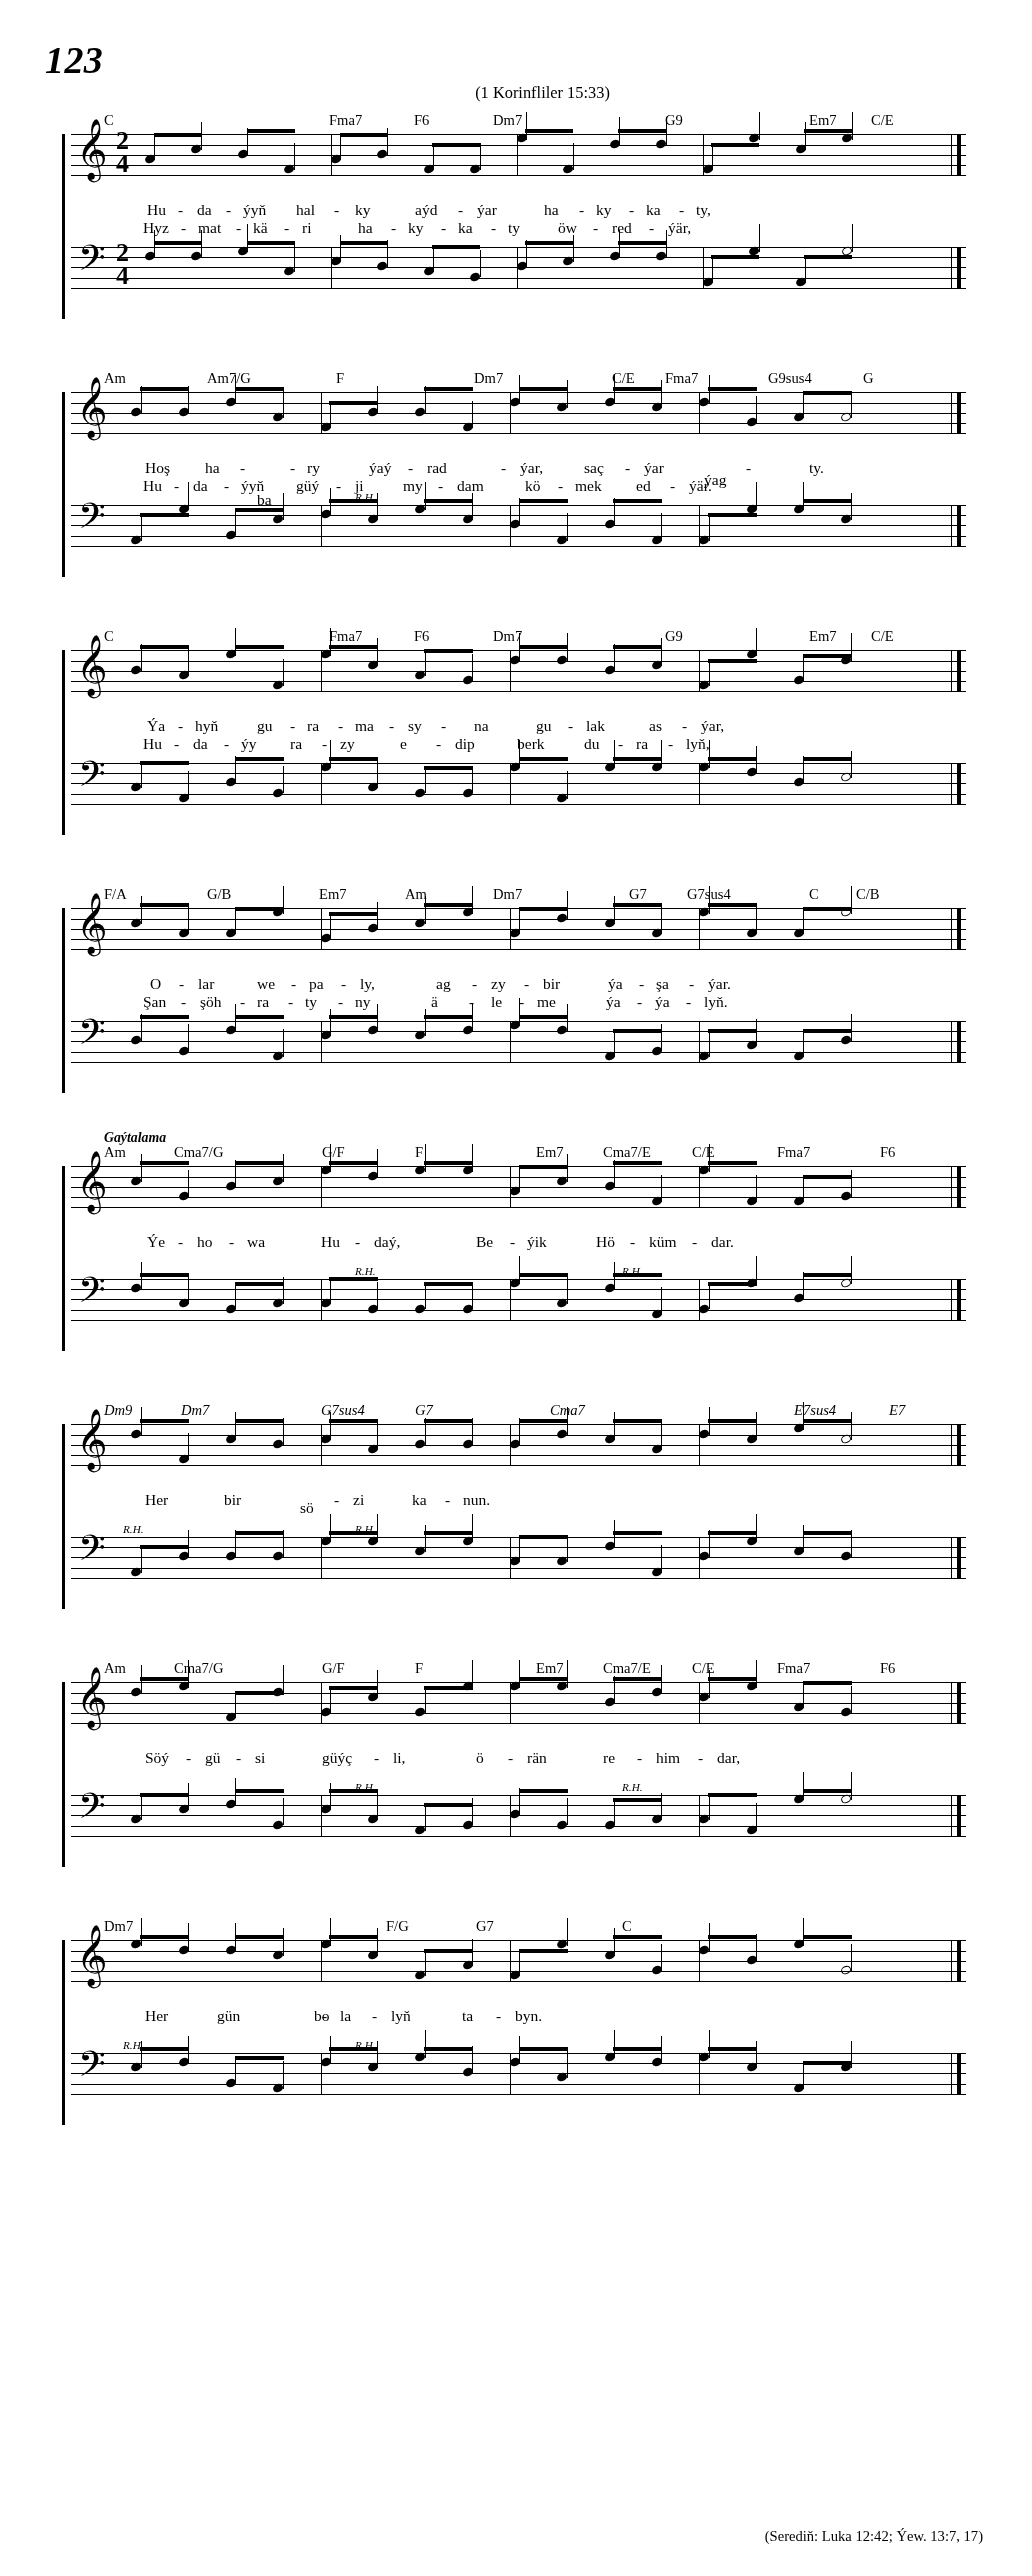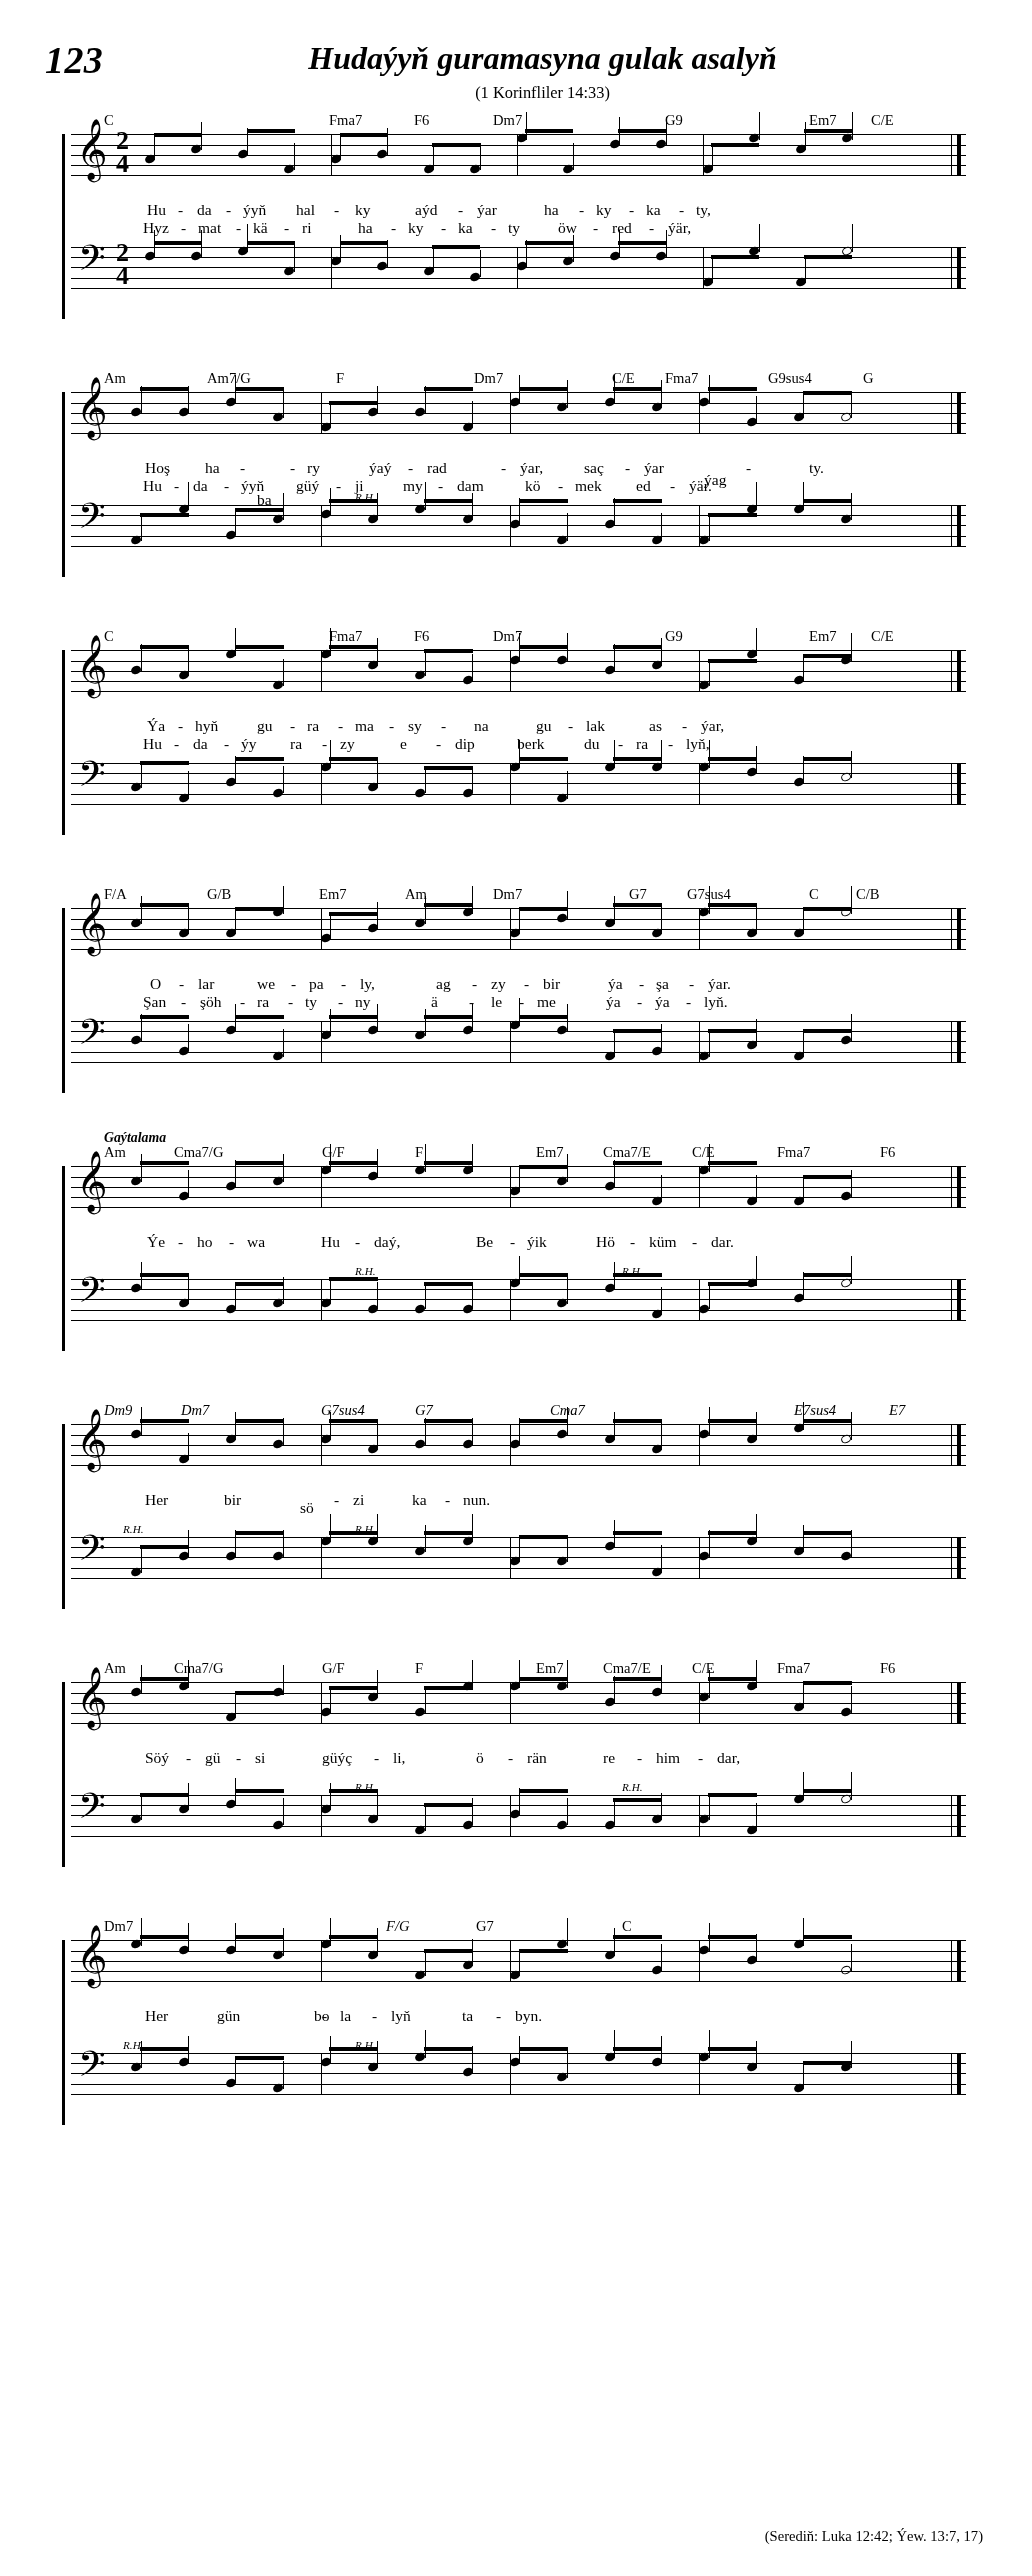--- a/index.html
+++ b/index.html
@@ -218,22 +218,21 @@
     font-family: "Liberation Serif", serif;
   }
 </style>
 </head>
 <body>
 
 <div class="page">
 
   <div class="header">
     <div class="song-number">123</div>
-    <div class="song-title">Hudaýyň guramasyna gulak asalyň</div>
-    <div class="song-scripture">(1 Korinfliler 14:33)</div>
+    <div class="song-scripture">(1 Korinfliler 15:33)</div>
   </div>
 
   <div id="systems">
       <div class="system">
         <div class="chord-row" style="margin-left: 41px;">
           <div class="chord" style="left: 33px; top: 0px;">C</div>
           <div class="chord" style="left: 258px; top: 0px;">Fma7</div>
           <div class="chord" style="left: 343px; top: 0px;">F6</div>
           <div class="chord" style="left: 422px; top: 0px;">Dm7</div>
           <div class="chord" style="left: 594px; top: 0px;">G9</div>
@@ -1286,21 +1285,21 @@
             <div class="endbar-thin" style="left: 880px; top: 0px; height: 41px;"></div>
             <div class="endbar-thick" style="left: 886px; top: 0px; height: 41px;"></div>
             <div class="rh-mark" style="left: 284px; top: -13.8px;">R.H.</div>
             <div class="rh-mark" style="left: 551px; top: -13.8px;">R.H.</div>
           </div>
         </div>
       </div>
       <div class="system">
         <div class="chord-row" style="margin-left: 41px;">
           <div class="chord" style="left: 33px; top: 0px;">Dm7</div>
-          <div class="chord" style="left: 315px; top: 0px; font-style: italic;">F/G</div>
+          <div class="chord" style="left: 315px; top: 0px;">F/G</div>
           <div class="chord" style="left: 405px; top: 0px;">G7</div>
           <div class="chord" style="left: 551px; top: 0px;">C</div>
         </div>
         <div class="staff-block">
           <div class="staff" style="margin-top: 3.4px;">
             <div class="line"></div>
             <div class="line"></div>
             <div class="line"></div>
             <div class="line"></div>
             <div class="line"></div>

